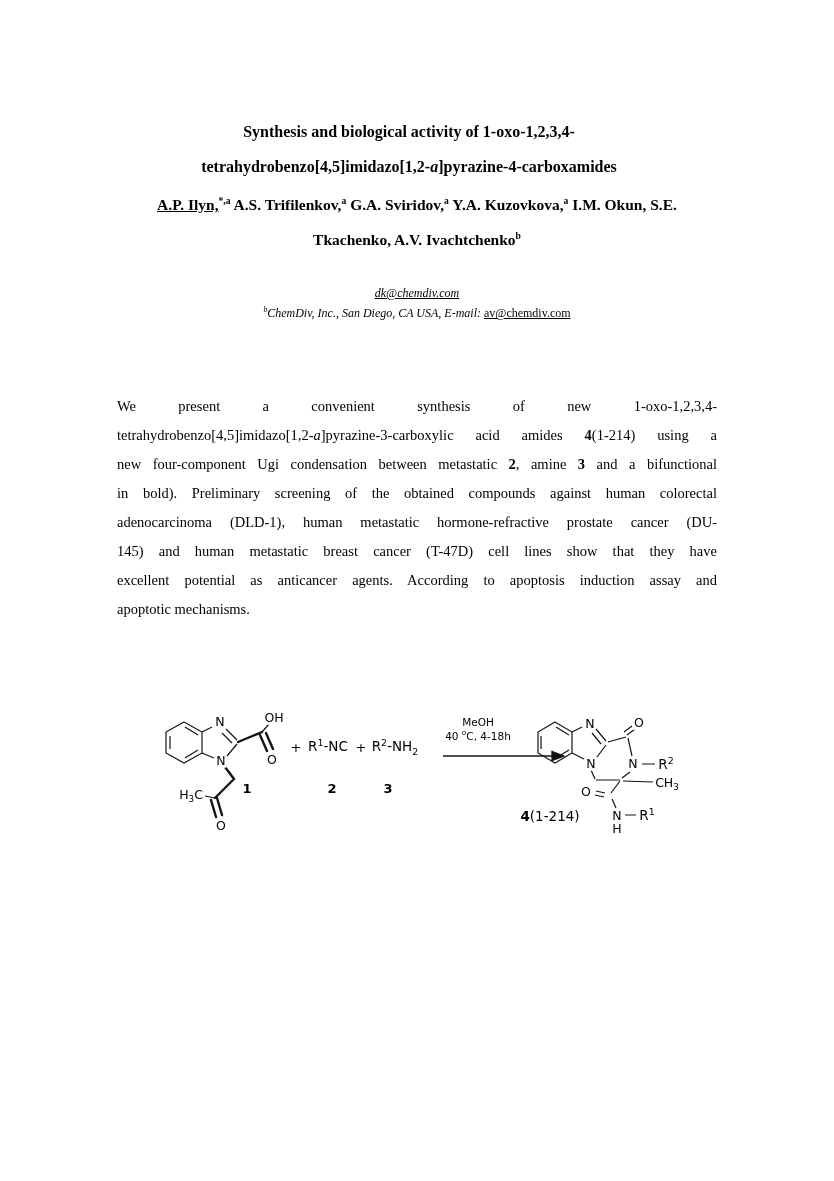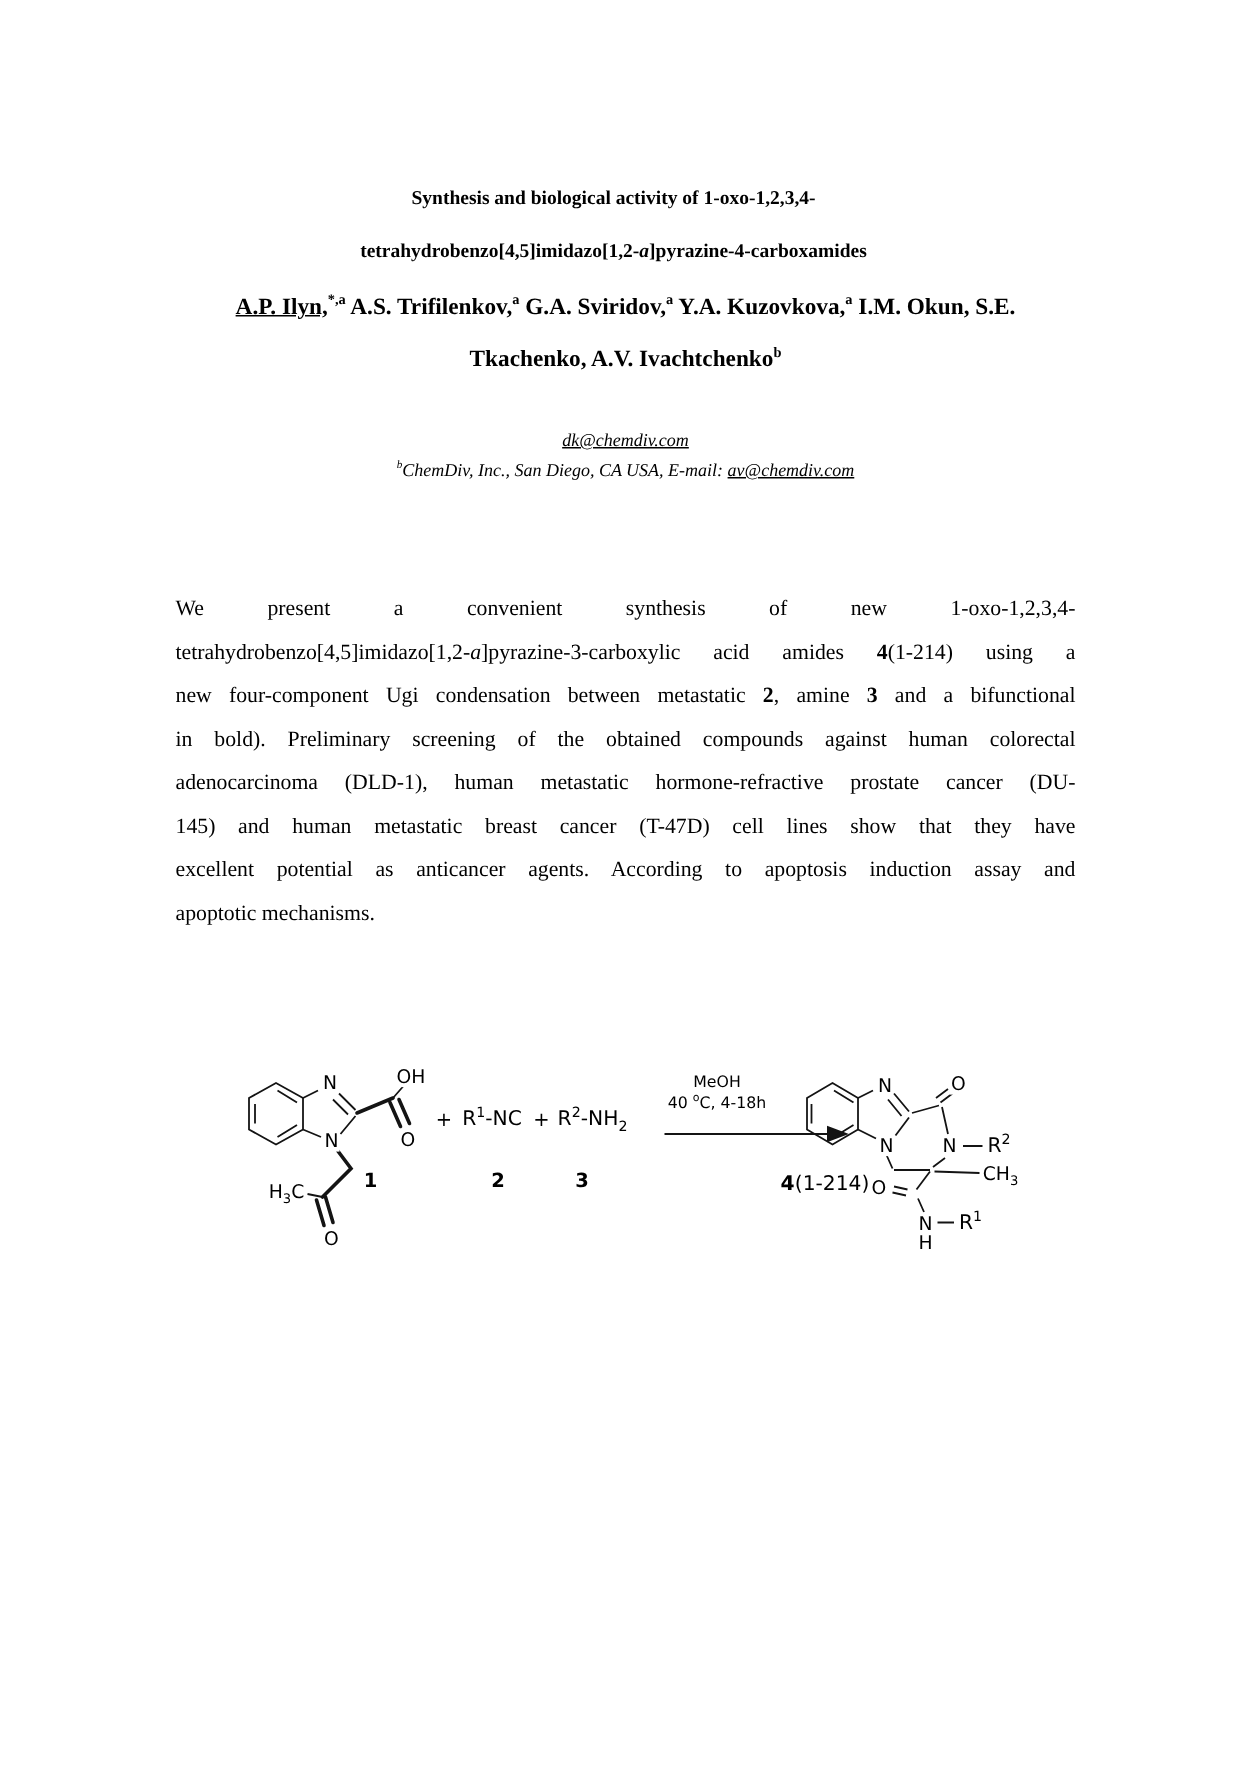--- a/index.html
+++ b/index.html
@@ -2,21 +2,21 @@
 <html><head>
 <meta charset="utf-8">
 <style>
   html,body { margin:0; padding:0; background:#ffffff; }
   .page {
     position:relative; width:834px; height:1181px; background:#ffffff;
     font-family:"Liberation Serif", serif; color:#000; overflow:hidden;
   }
   .title {
     position:absolute; left:0; right:16px; top:114px;
-    text-align:center; font-weight:bold; font-size:13px; line-height:35px;
+    text-align:center; font-weight:bold; font-size:16px; line-height:35px;
   }
   .authors {
     position:absolute; left:0; right:0; top:187px;
     text-align:center; font-weight:bold; font-size:15.5px; line-height:35px;
   }
   .affil {
     position:absolute; left:0; right:0; top:283px;
     text-align:center; font-size:12px; line-height:20px;
   }
   .abstract {
@@ -35,40 +35,40 @@
   .lbl {
     position:absolute; transform:translate(-50%,-50%);
     white-space:nowrap; background:#fff; line-height:1; padding:0 1px;
   }
   .lbl sup, .lbl sub { font-size:0.7em; }
   .atom { font-size:12.5px; }
   .cnum { font-weight:bold; font-size:13px; }
   .formula { font-size:13.5px; }
   .plus { font-size:13px; }
   .cond { font-size:10.5px; background:transparent; }
-  .prodnum { font-size:13.5px; }
+  .prodnum { font-size:13.5px;margin-top:27px; }
 </style>
 </head>
 <body>
 
 <div class="page">
 
   <div class="title">
     <div><span>Synthesis and biological activity of 1-oxo-1,2,3,4-</span></div>
     <div><span>tetrahydrobenzo[4,5]imidazo[1,2-</span><span style="font-style: italic;">a</span><span>]pyrazine-4-carboxamides</span></div>
   </div>
 
   <div class="authors">
     <div><span style="text-decoration: underline;">A.P. Ilyn,</span><sup>*,a</sup><span> A.S. Trifilenkov,</span><sup>a</sup><span> G.A. Sviridov,</span><sup>a</sup><span> Y.A. Kuzovkova,</span><sup>a</sup><span> I.M. Okun, S.E.</span></div>
     <div><span>Tkachenko, A.V. Ivachtchenko</span><sup>b</sup></div>
   </div>
 
   <div class="affil">
     <div><span><span style="font-style: italic; text-decoration: underline;">dk@chemdiv.com</span></span></div>
-    <div><span><sup style="font-style: italic;">b</sup><span style="font-style: italic;">ChemDiv, Inc., San Diego, CA USA, E-mail: </span></span><span><span style="font-style: italic; text-decoration: underline;">av@chemdiv.com</span></span></div>
+    <div><span><sup style="font-style: italic;">b</sup><span style="font-style: italic;">ChemDiv, Inc., San Diego, CA USA, E-mail: </span></span><span><span style="text-decoration: underline;">av@chemdiv.com</span></span></div>
   </div>
 
   <div class="abstract">
     <div class="jline"><span>We present a convenient synthesis of new 1-oxo-1,2,3,4-</span></div>
     <div class="jline"><span>tetrahydrobenzo[4,5]imidazo[1,2-</span><span style="font-style: italic;">a</span><span>]pyrazine-3-carboxylic acid amides </span><span style="font-weight: bold;">4</span><span>(1-214) using a</span></div>
     <div class="jline"><span>new four-component Ugi condensation between metastatic </span><span style="font-weight: bold;">2</span><span>, amine </span><span style="font-weight: bold;">3</span><span> and a bifunctional</span></div>
     <div class="jline"><span>in bold). Preliminary screening of the obtained compounds against human colorectal</span></div>
     <div class="jline"><span>adenocarcinoma (DLD-1), human metastatic hormone-refractive prostate cancer (DU-</span></div>
     <div class="jline"><span>145) and human metastatic breast cancer (T-47D) cell lines show that they have</span></div>
     <div class="jline"><span>excellent potential as anticancer agents. According to apoptosis induction assay and</span></div>

